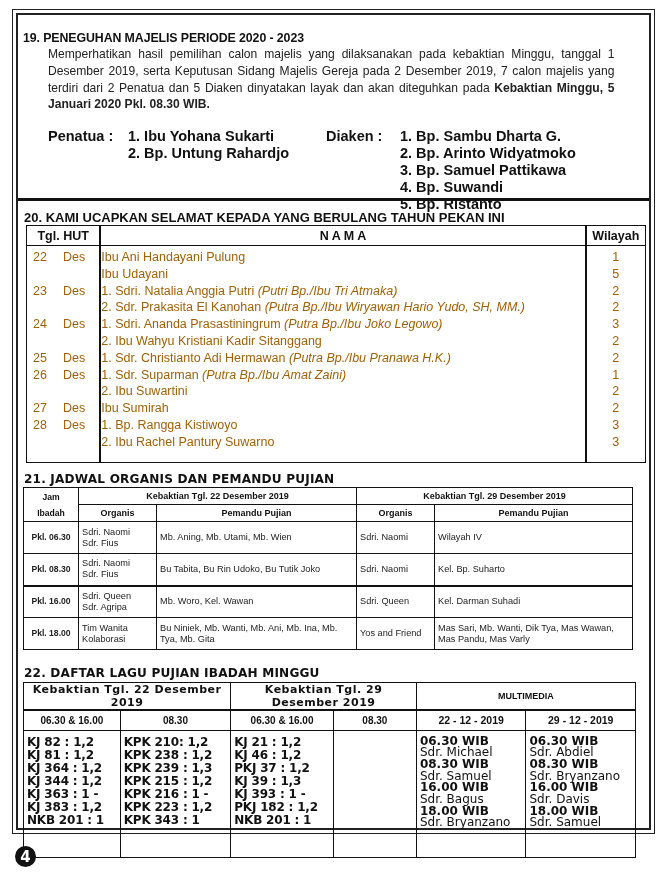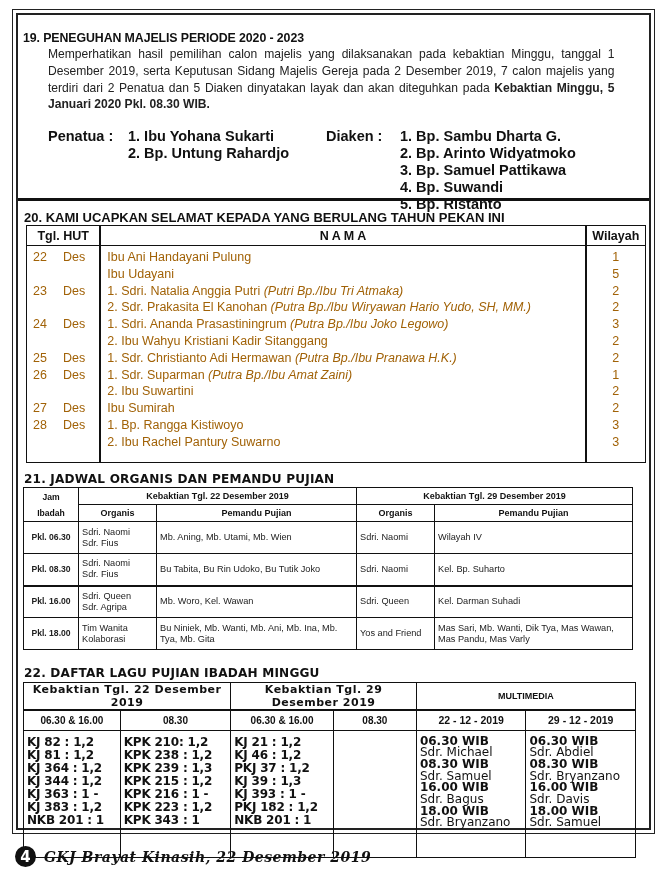--- a/index.html
+++ b/index.html
@@ -38,21 +38,21 @@
   .t20 th { font-weight: bold; font-size: 12.5px; border: 1px solid #111; height: 20px; padding: 0; }
   .t20 td { vertical-align: top; padding: 0; border-left: 1px solid #111; border-right: 1px solid #111; }
   .t20 .col-date { width: 74px; }
   .t20 .col-name { width: 486px; border-left-width: 2px; border-right-width: 2px; }
   .t20 .col-wil { width: 60px; }
   .t20 tbody tr:first-child td { padding-top: 3px; }
   .t20 tbody tr:last-child td { padding-bottom: 11px; border-bottom: 1px solid #111; }
   .t20 .line { height: 16.8px; line-height: 16.8px; white-space: nowrap; color: #a16207; }
   .t20 .dcell { padding-left: 6px; }
   .t20 .dcell .d { display: inline-block; width: 30px; }
-  .t20 .ncell { padding-left: 6px; }
+  .t20 .ncell { }
   .t20 .wcell { text-align: center; }
   .t20 i { font-style: italic; }
 
   
   .s21-title { position: absolute; left: 6px; top: 456px; font-size: 13px; font-weight: bold; font-family: "DejaVu Sans", sans-serif; letter-spacing: 0.2px; transform: scaleX(0.93); transform-origin: left; }
   .t21 { position: absolute; left: 5px; top: 472px; width: 610px; font-size: 9.2px; }
   .t21 th, .t21 td { border: 1px solid #111; padding: 0 3px; }
   .t21 th { font-weight: bold; height: 17px; font-size: 9px; }
   .t21 td { height: 32px; line-height: 11px; color: #222; }
   .t21 .jam { font-weight: bold; font-size: 8.6px; text-align: center; width: 55px; }
@@ -304,14 +304,13 @@
             </td>
         </tr>
       </tbody>
     </table>
 
   </div>
 </div>
 
 <div class="footer">
   <div class="page-num">4</div>
-  <div class="footer-text">GKJ Brayat Kinasih, 22 Desember 2019</div>
 </div>
 
 </body></html>

